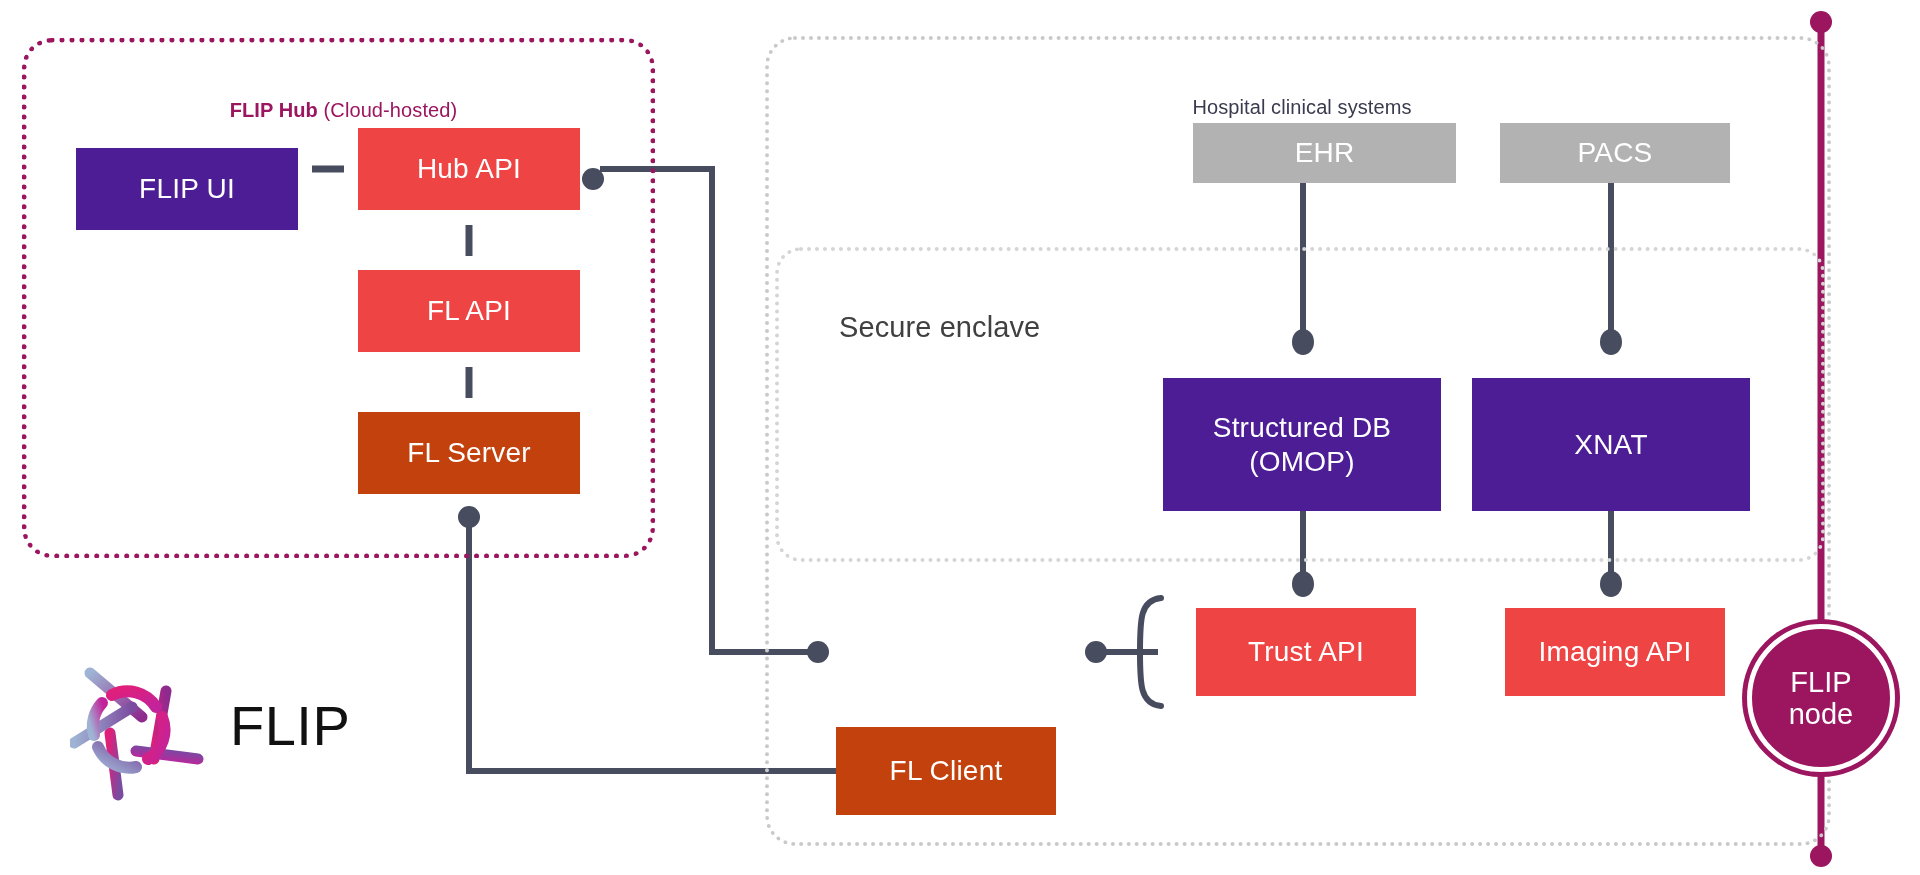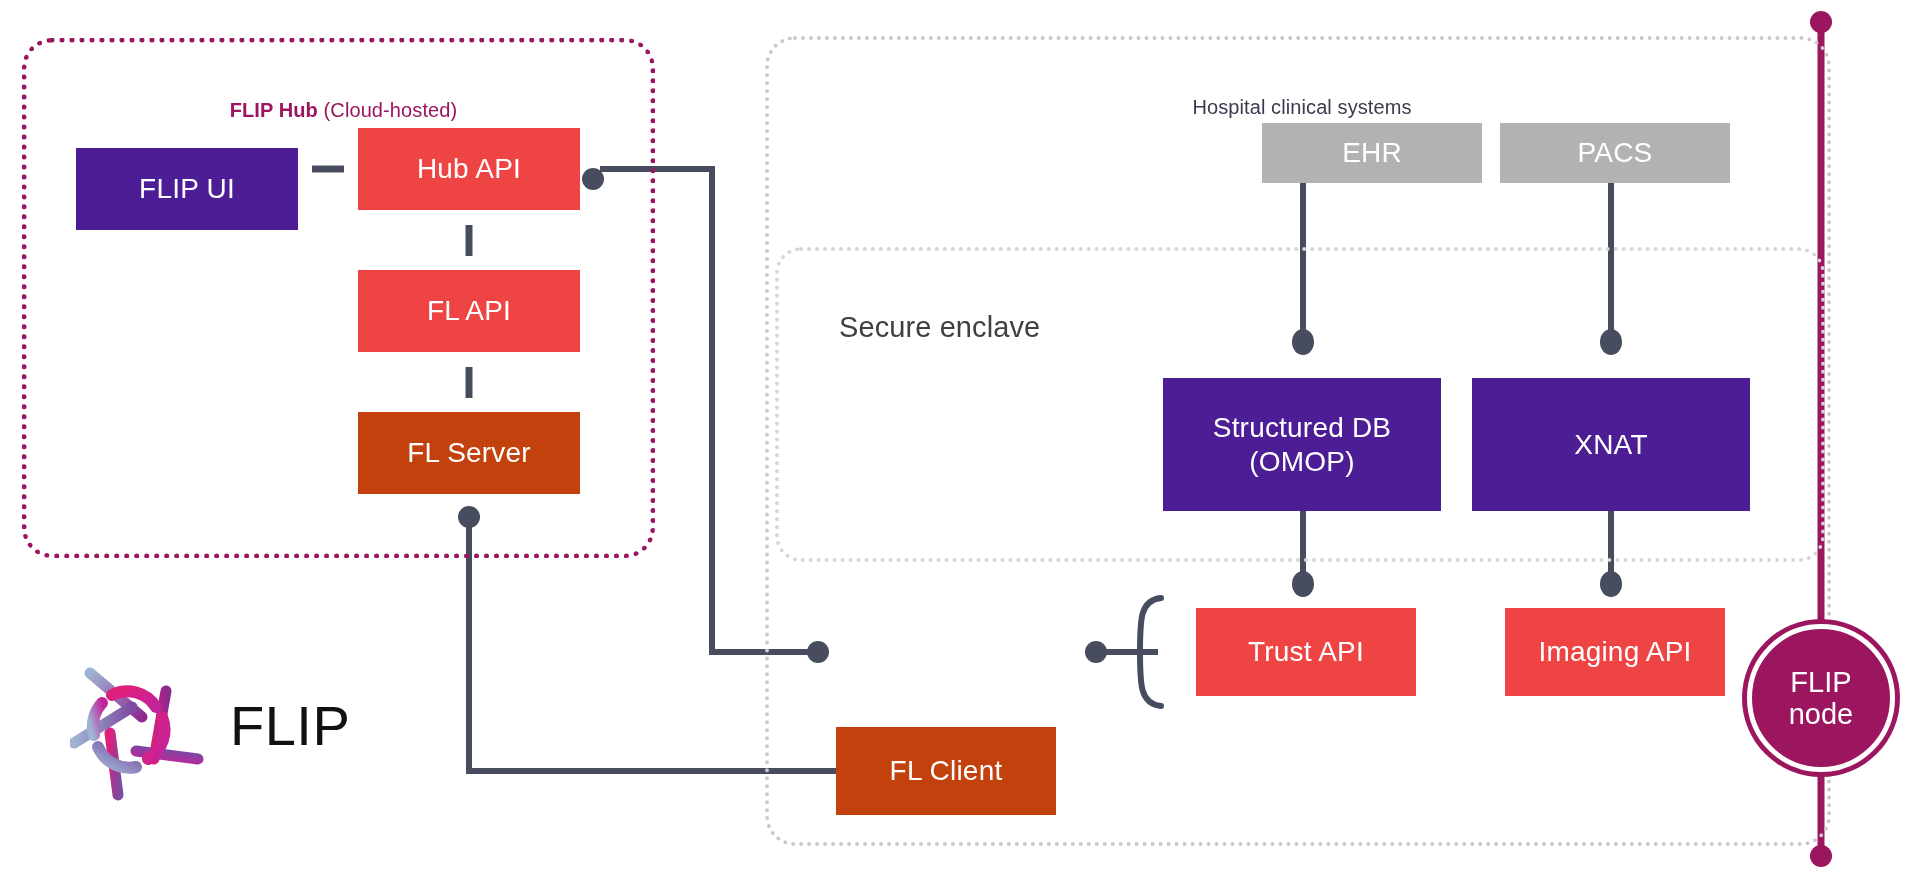--- a/index.html
+++ b/index.html
@@ -54,21 +54,21 @@
   .n-dark{background:#c2410c;}
   .n-grey{background:#b2b2b2;}
 
   
   .flip-ui   {left:76px; top:128px; width:222px;height:82px;}
   .hub-api   {left:358px;top:128px; width:222px;height:82px;}
   .fl-api    {left:358px;top:270px; width:222px;height:82px;}
   .fl-server {left:358px;top:412px; width:222px;height:82px;}
 
   
-  .ehr       {left:1262px;top:123px;width:220px;height:60px;}
+  .ehr       {left:1193px;top:123px;width:263px;height:60px;}
   .pacs      {left:1500px;top:123px;width:230px;height:60px;}
   .sdb       {left:1163px;top:358px;width:278px;height:133px;}
   .xnat      {left:1472px;top:358px;width:278px;height:133px;}
   .trust-api {left:836px; top:608px;width:220px;height:88px;}
   .data-api  {left:1196px;top:608px;width:220px;height:88px;}
   .img-api   {left:1505px;top:608px;width:220px;height:88px;}
   .fl-client {left:836px; top:727px;width:220px;height:88px;}
 
   
   .flip-node{

